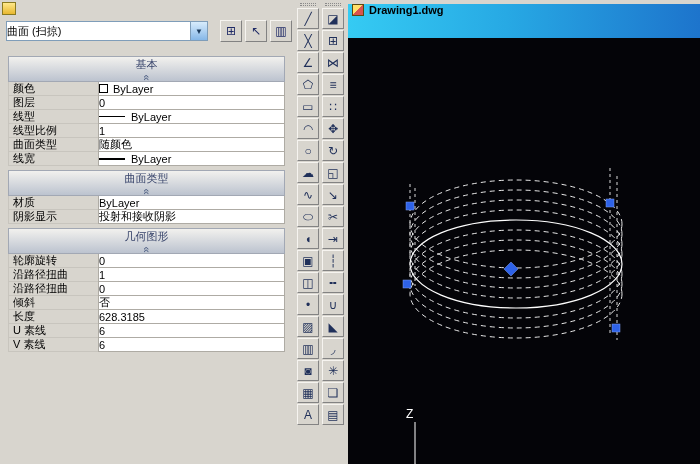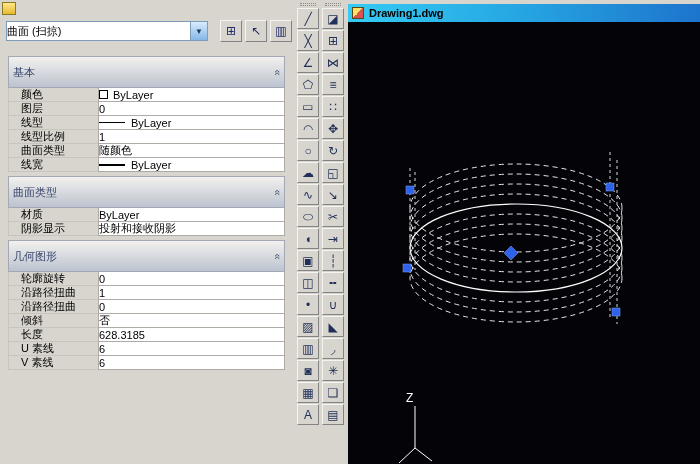--- a/index.html
+++ b/index.html
@@ -14,45 +14,45 @@
   .combo { width:202px; height:20px; background:#fff; border:1px solid #7f9db9; display:flex; align-items:center; }
   .combo-text { flex:1; padding:0 0; white-space:nowrap; overflow:hidden; }
   .combo-arrow { width:17px; height:18px; background:linear-gradient(#d8ecfc,#86b7e8); border-left:1px solid #7f9db9;
                  display:flex; align-items:center; justify-content:center; font-size:8px; color:#1b3a5c; }
   .ptool-btns { display:flex; margin-left:9px; }
   .tool-btn { width:22px; height:22px; margin-left:3px; background:#d8d5ce;
               border:1px solid; border-color:#f6f4f0 #828282 #828282 #f6f4f0;
               display:flex; align-items:center; justify-content:center; font-size:12px; color:#1f2a66; }
 
   .grid { position:absolute; left:8px; top:52px; width:277px; }
-  .sec-header { height:32px; background:linear-gradient(#f2f1ee,#bcc3cf); border:1px solid #a2a8b4;
-                display:flex; align-items:center; padding:0 4px; color:#38446b; margin-top:4px; }
+  .sec-header { height:26px; background:linear-gradient(#f2f1ee,#bcc3cf); border:1px solid #a2a8b4;
+                display:flex; align-items:center; padding:0 4px; color:#38446b; margin-top:4px;flex-direction:column; }
   .sec-title { flex:1; }
   .chevrons { display:inline-block; transform:rotate(90deg); font-size:11px; color:#46587e; line-height:1; }
   .prow { display:flex; height:14px; }
   .pl { width:90px; background:#d8d5ce; border-bottom:1px solid #c8c5be; border-left:1px solid #c8c5be;
-        padding-left:12px; display:flex; align-items:center; white-space:nowrap; overflow:hidden; }
+        padding-left:4px; display:flex; align-items:center; white-space:nowrap; overflow:hidden; }
   .pv { flex:1; background:#fff; border:1px solid #aeaba4; border-top:none; padding:0 0;
         display:flex; align-items:center; white-space:nowrap; overflow:hidden; }
   .swatch { width:9px; height:9px; background:#fff; border:1px solid #000; margin-right:5px; flex:none; }
   .ltline { width:26px; height:1px; background:#000; margin-right:6px; flex:none; }
   .lwline { width:26px; height:2px; background:#000; margin-right:6px; flex:none; }
 
   
   .vtoolbar { position:absolute; top:2px; width:24px; display:flex; flex-direction:column; align-items:center; }
   .vtb1 { left:296px; } .vtb2 { left:321px; }
   .tb-grip { width:16px; height:3px; border-top:1px dotted #8a8a8a; border-bottom:1px dotted #8a8a8a; margin:1px 0 2px 0; }
   .tbtn { width:22px; height:21px; margin-bottom:1px; background:#d8d5ce; flex:none;
           border:1px solid; border-color:#f6f4f0 #838383 #838383 #f6f4f0;
           display:flex; align-items:center; justify-content:center; font-size:12px; color:#20305a; overflow:hidden; }
   .tbtn span { pointer-events:none; }
 
   
   .dwin { position:absolute; left:346px; top:0; width:354px; height:464px; background:#d8d5ce; padding:4px 0 0 2px; }
-  .dtitle { height:18px; display:flex; align-items:center; padding:0 4px;
+  .dtitle { height:34px; display:flex; padding:0 4px;
             background:linear-gradient(to right,#35cbf3,#27a9e4 45%,#1d74cc);
             font-weight:bold; color:#000; }
   .dwg-icon { width:12px; height:12px; margin-right:5px; flex:none;
               background:linear-gradient(135deg,#ffe06a 50%,#d9534f 50%); border:1px solid #5a4a10; }
   .dcanvas { position:relative; width:352px; height:442px; background:#040408; overflow:hidden; }
   .dcanvas svg { display:block; }
 </style>
 </head>
 <body>
 

